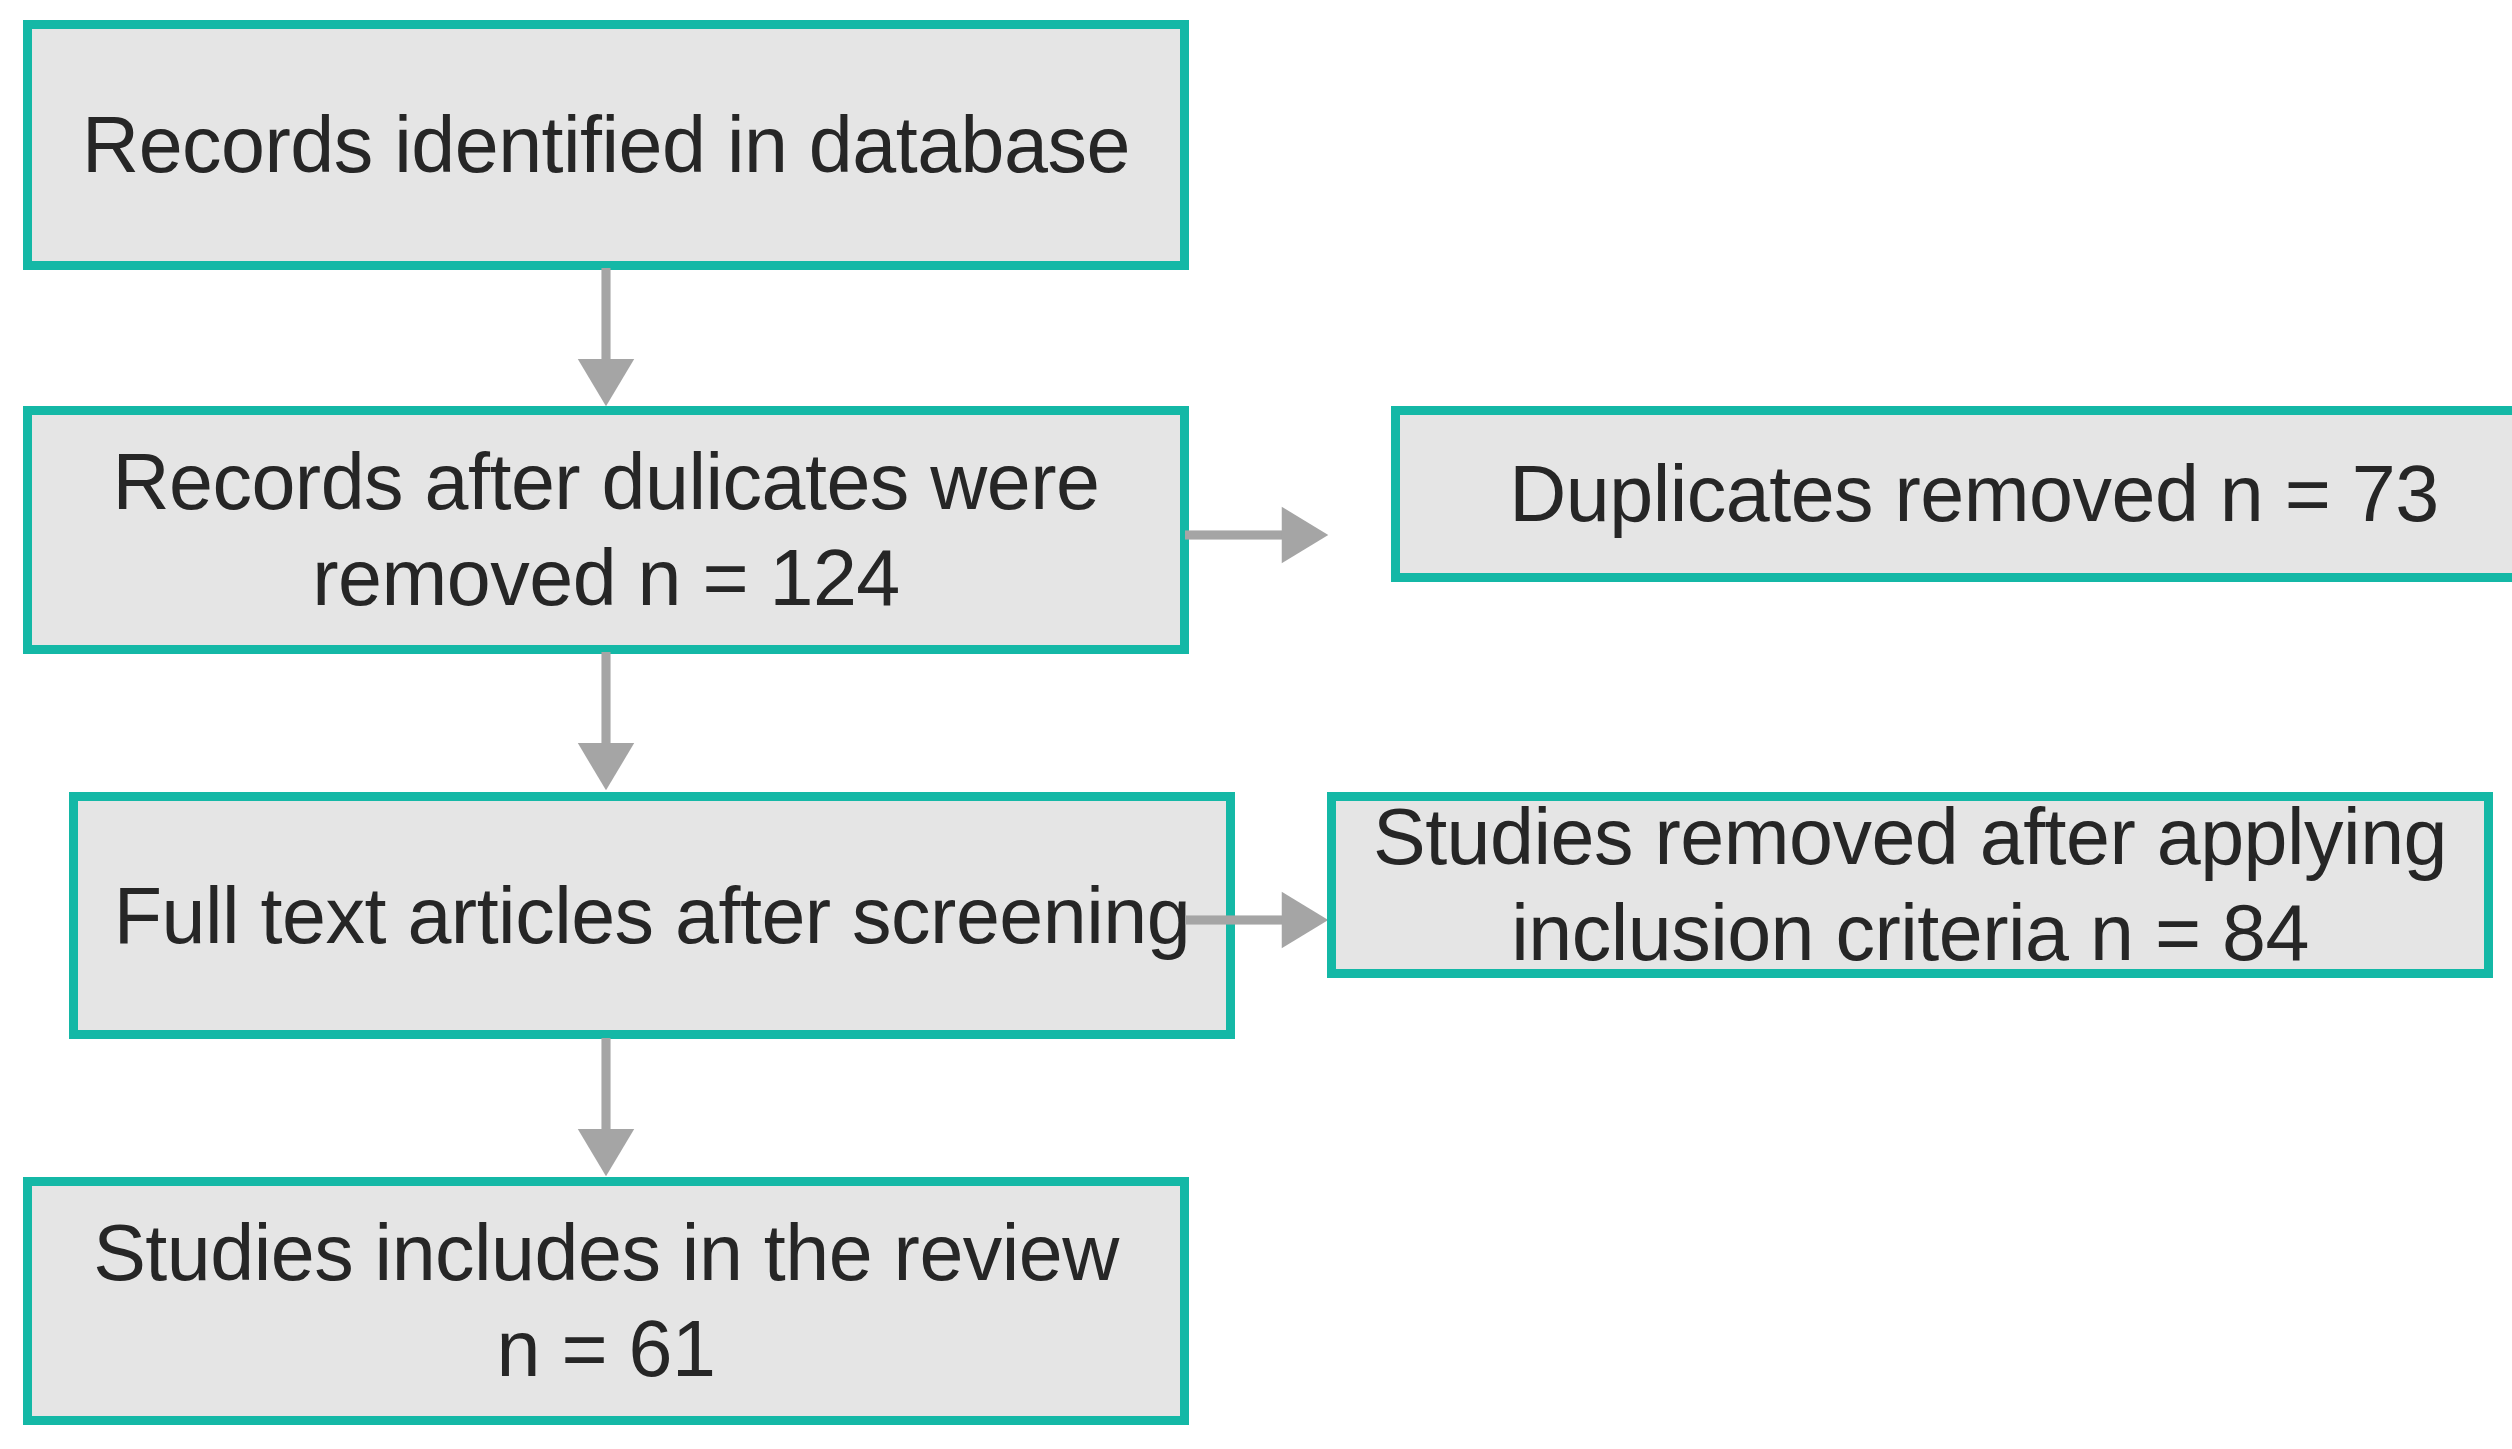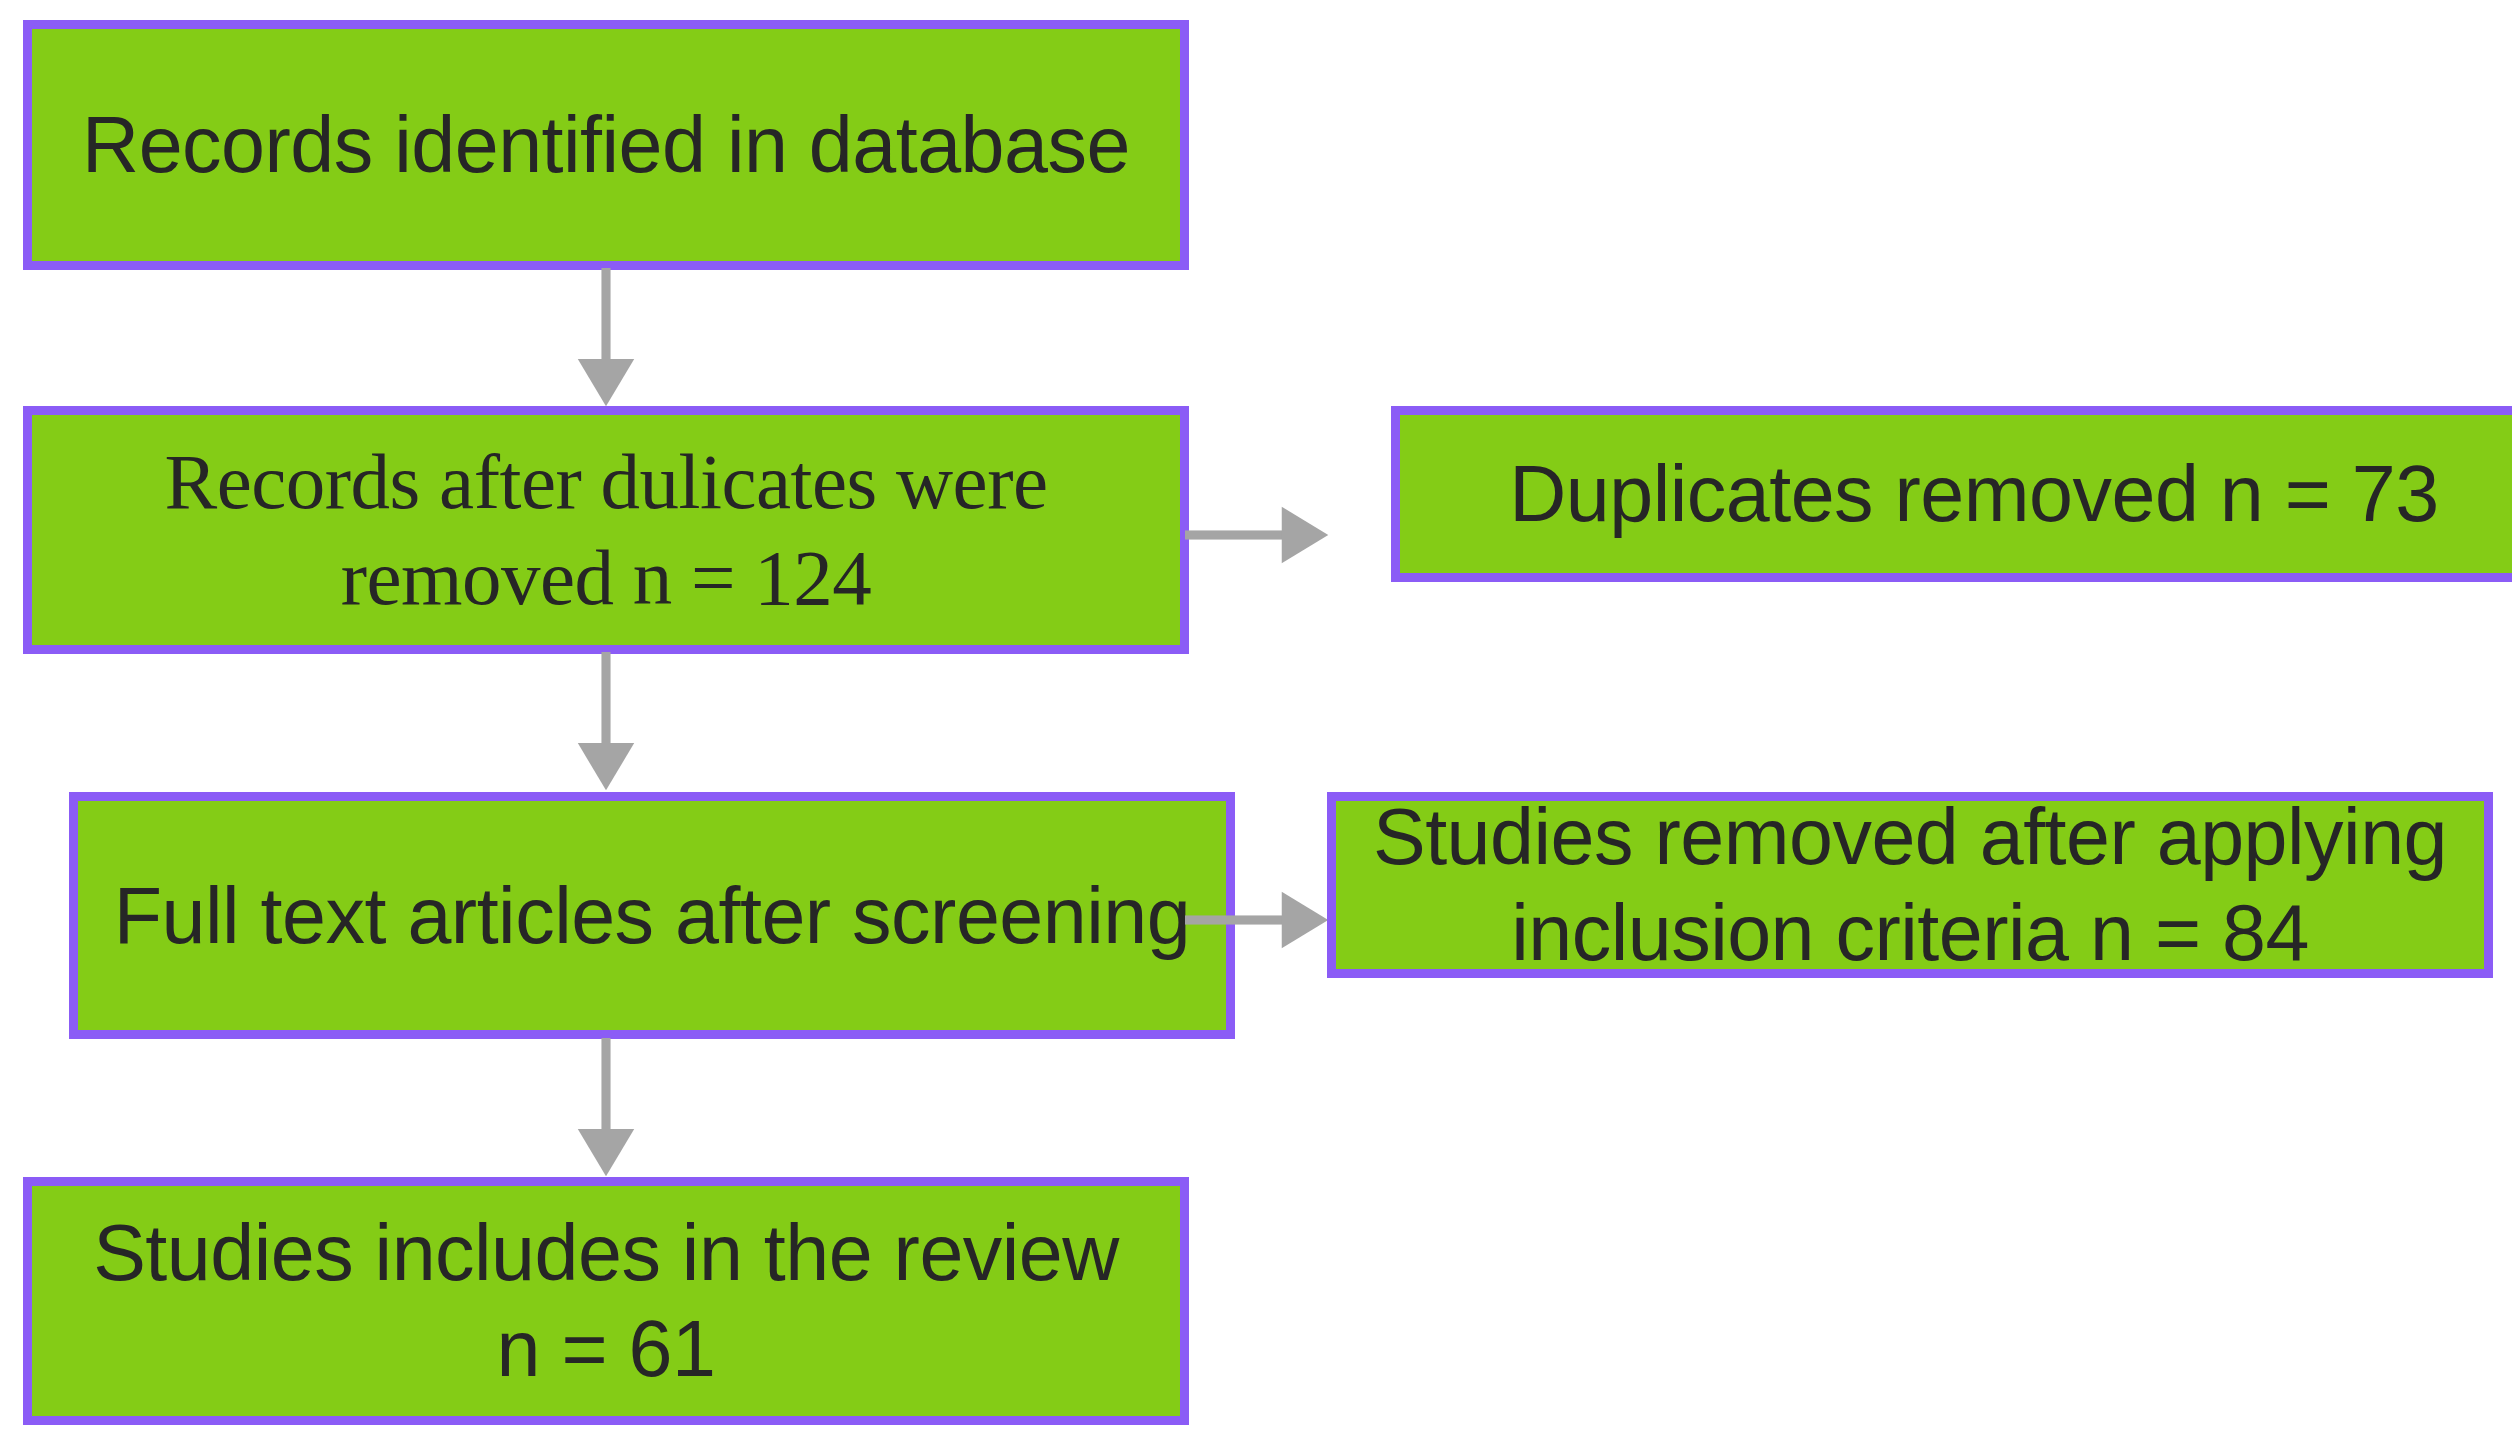--- a/index.html
+++ b/index.html
@@ -17,40 +17,40 @@
     width: 2512px;
     height: 1450px;
     background: #ffffff;
     overflow: hidden;
   }
 
   
   .flow-box {
     position: absolute;
     box-sizing: border-box;
-    background: #84cc16;
-    border: 9px solid #8b5cf6;
+    background: #e5e5e5;
+    border: 9px solid #14b8a6;
     display: flex;
     flex-direction: column;
     align-items: center;
     justify-content: center;
     color: #262626;
     font-size: 79px;
     line-height: 1.21;
     letter-spacing: -0.5px;
     -webkit-font-smoothing: antialiased;
   }
   .flow-box .box-line {
     display: block;
     white-space: nowrap;
   }
 
   
   #box-identified   { left: 23px;  top: 20px;   width: 1166px; height: 250px; }
-  #box-after-dupes  { left: 23px;  top: 406px;  width: 1166px; height: 248px; font-family: Liberation Serif, serif; }
+  #box-after-dupes  { left: 23px;  top: 406px;  width: 1166px; height: 248px; }
   #box-full-text    { left: 23px;  top: 792px;  width: 1166px; height: 247px; margin-left: 46px; }
   #box-included     { left: 23px;  top: 1177px; width: 1166px; height: 248px; }
 
   
   #box-dupes-removed   { left: 1391px; top: 406px; width: 1166px; height: 176px; }
   #box-studies-removed { left: 1327px; top: 792px; width: 1166px; height: 186px; }
 
   
   .connector {
     position: absolute;

